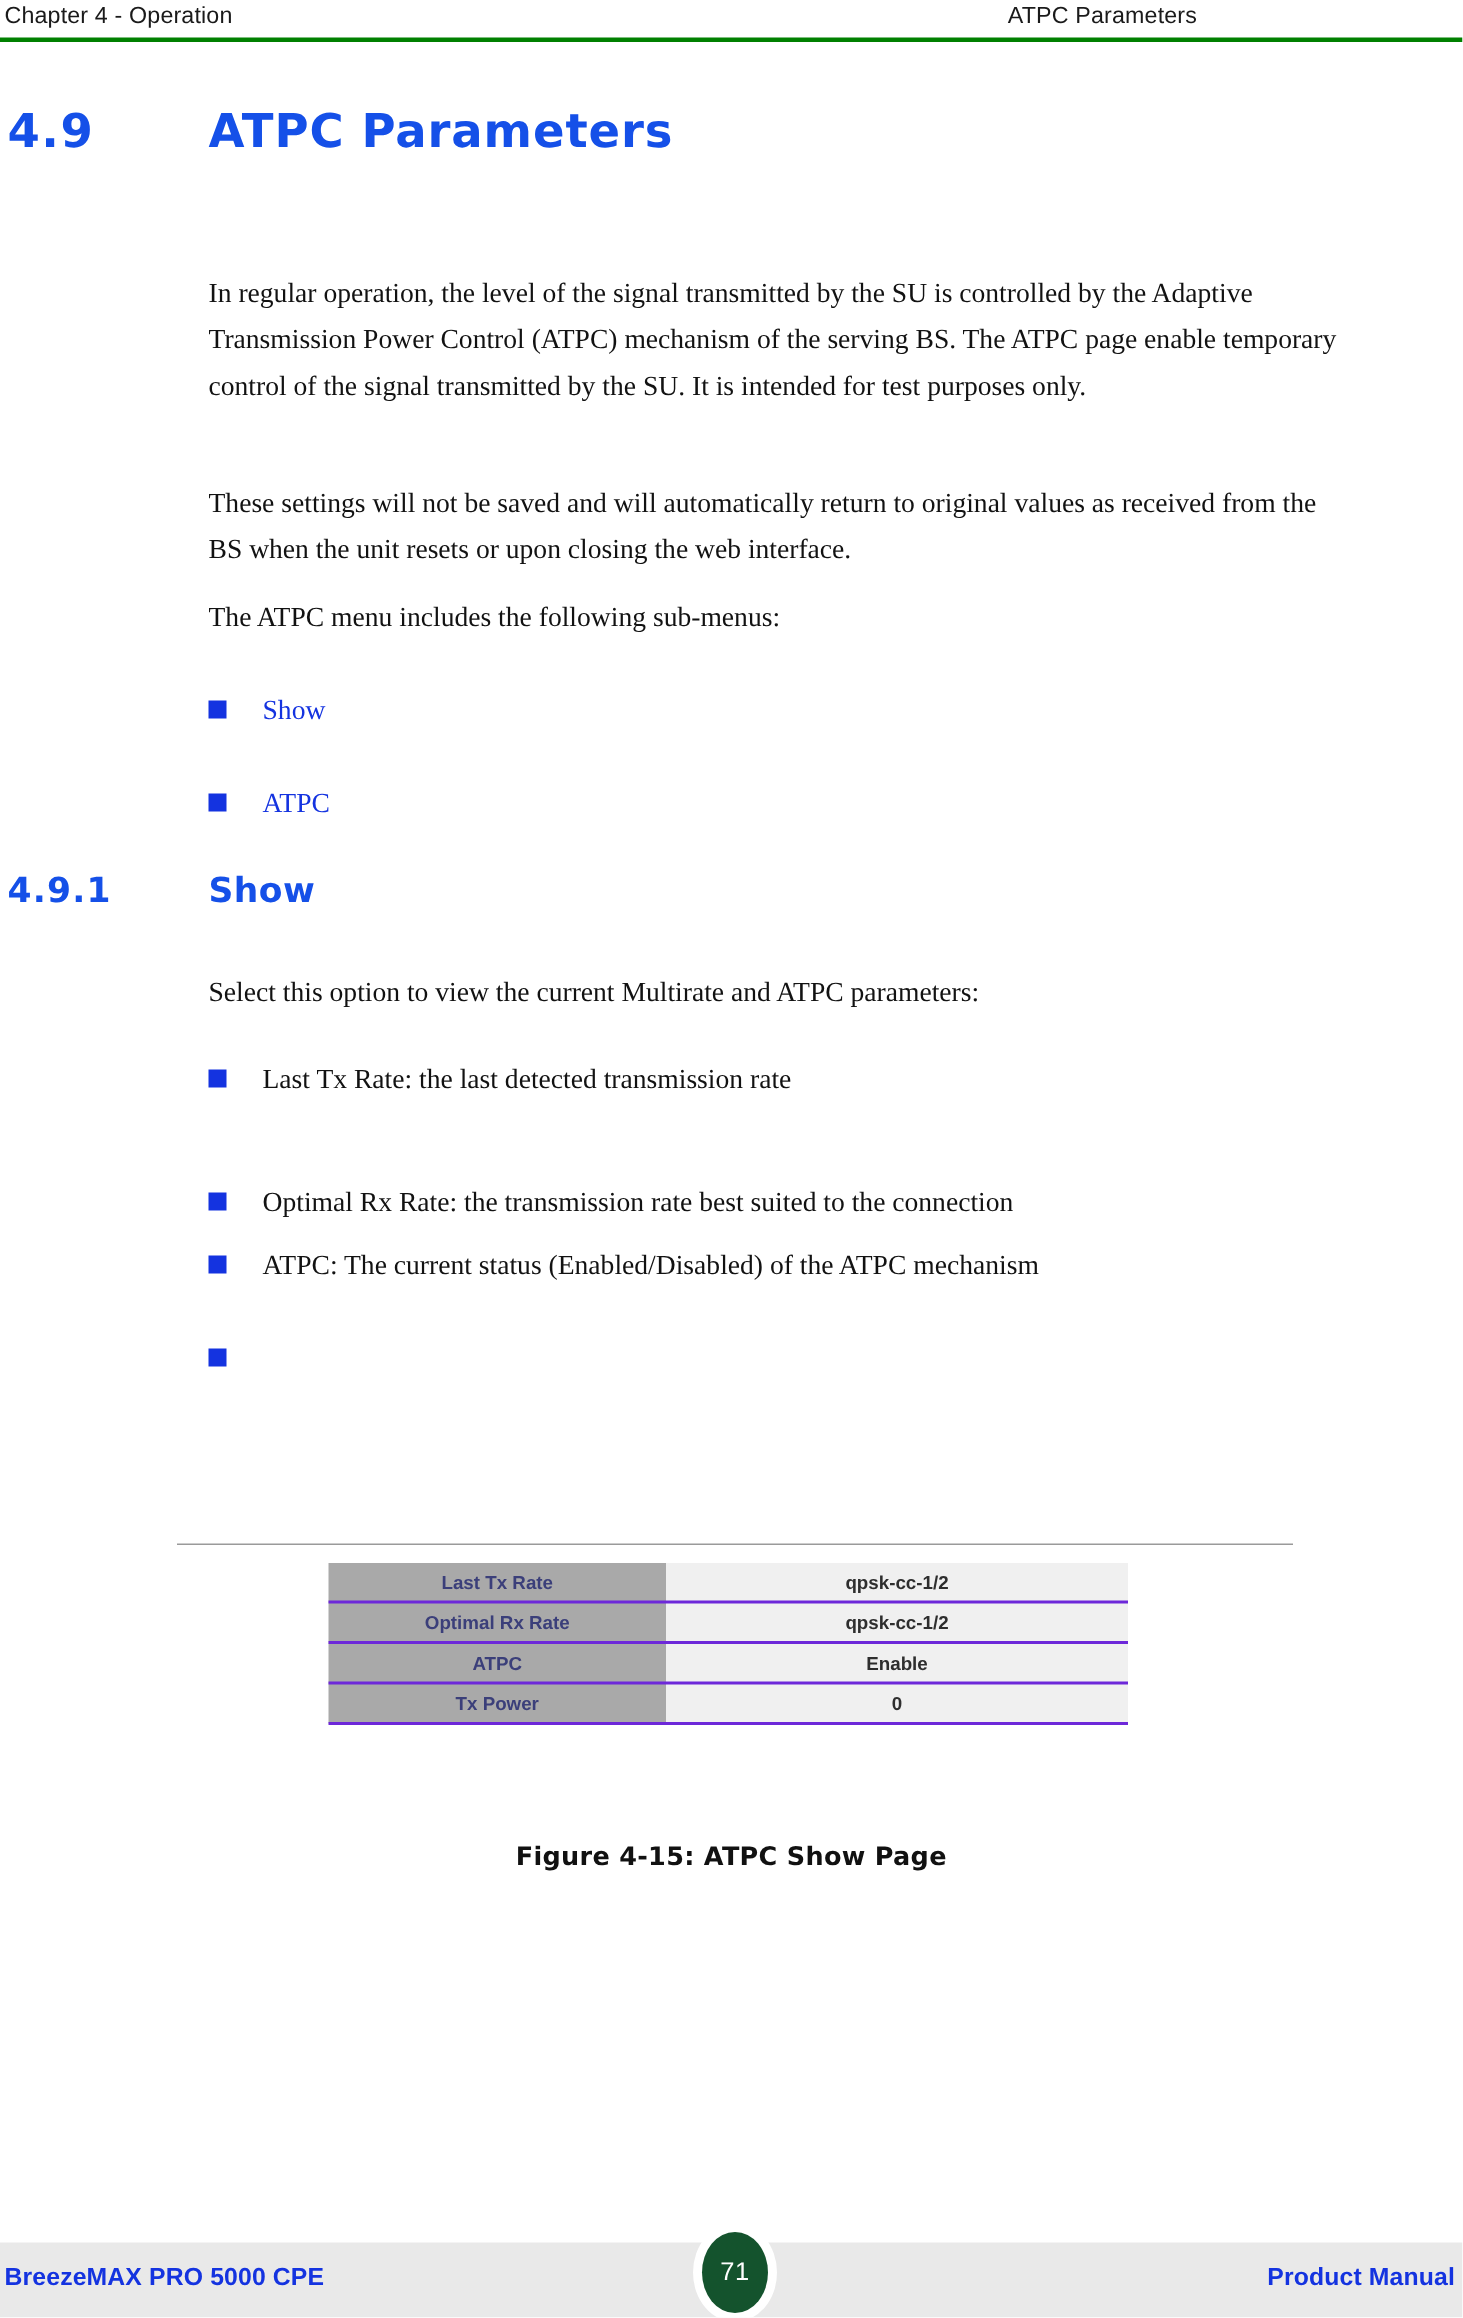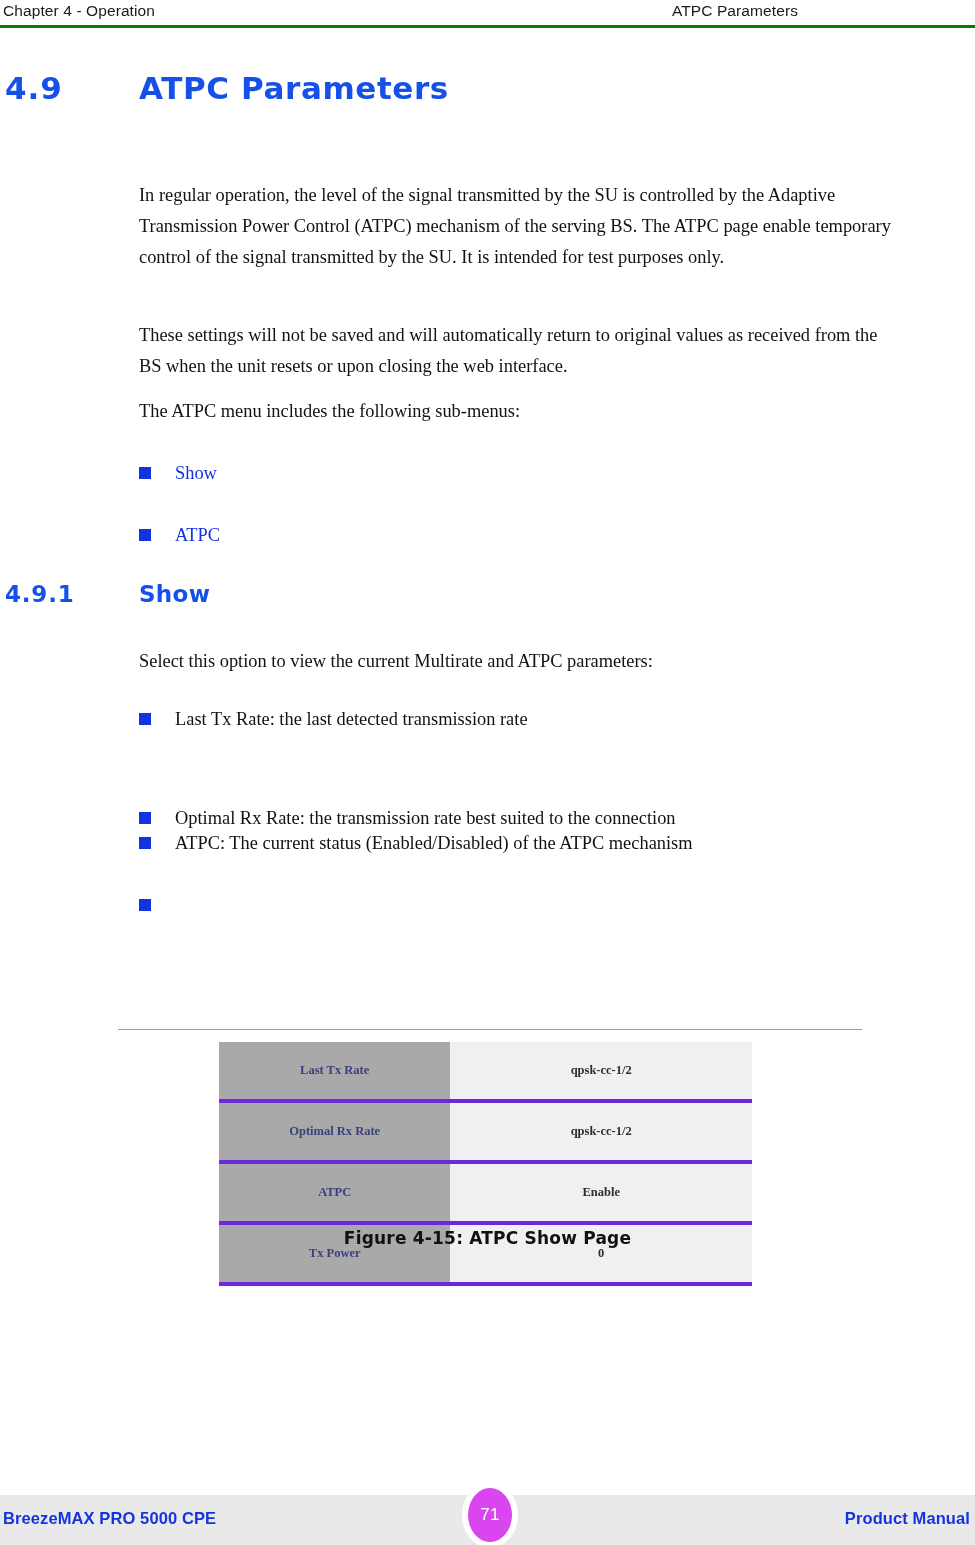--- a/index.html
+++ b/index.html
@@ -148,21 +148,21 @@
     font-size: 18.4px;
     line-height: 26px;
     color: #121212;
     white-space: nowrap;
   }
   .bullet-lbl.link { color: #1433e0; }
 
   #bullet-link-0 { top: 460px; }
   #bullet-link-1 { top: 522px; }
   #bullet-item-0 { top: 706px; }
-  #bullet-item-1 { top: 805px; }
+  #bullet-item-1 { top: 788px; }
   #bullet-item-2 { top: 830px; }
   #bullet-item-3 { top: 892px; }
 
   
   .figure-wrap {
     position: absolute;
     left: 0;
     top: 995px;
     width: 975px;
     height: 165px;
@@ -189,28 +189,28 @@
   }
   .fig-table {
     position: absolute;
     left: 219px;
     top: 47px;
     width: 533px;
     border-collapse: collapse;
   }
   .fig-table tr { height: 25px; }
   .fig-table td {
-    padding: 16px;
+    padding: 0;
     text-align: center;
     vertical-align: middle;
-    font-family: Liberation Serif, serif;
+    font-family: Liberation Sans, sans-serif;
     font-size: 12.5px;
     font-weight: bold;
     height: 25px;
-    border-bottom: 4px solid #6d28d9;
+    border-bottom: 2px solid #6d28d9;
   }
   .fig-table td.lbl {
     width: 225px;
     background: #a9a9a9;
     color: #3b3f7a;
   }
   .fig-table td.val {
     width: 308px;
     background: #f0f0f0;
     color: #2e2e2e;
@@ -267,21 +267,21 @@
     height: 66px;
     background: #ffffff;
     border-radius: 50%;
   }
   .ftr-page-badge {
     position: absolute;
     left: 468px;
     top: -7px;
     width: 44px;
     height: 54px;
-    background: #d946ef;
+    background: #14532d;
     border-radius: 50%;
     display: flex;
     align-items: center;
     justify-content: center;
     font-family: "Liberation Sans", sans-serif;
     font-size: 17px;
     color: #ffffff;
     letter-spacing: 0.3px;
   }
 </style>

